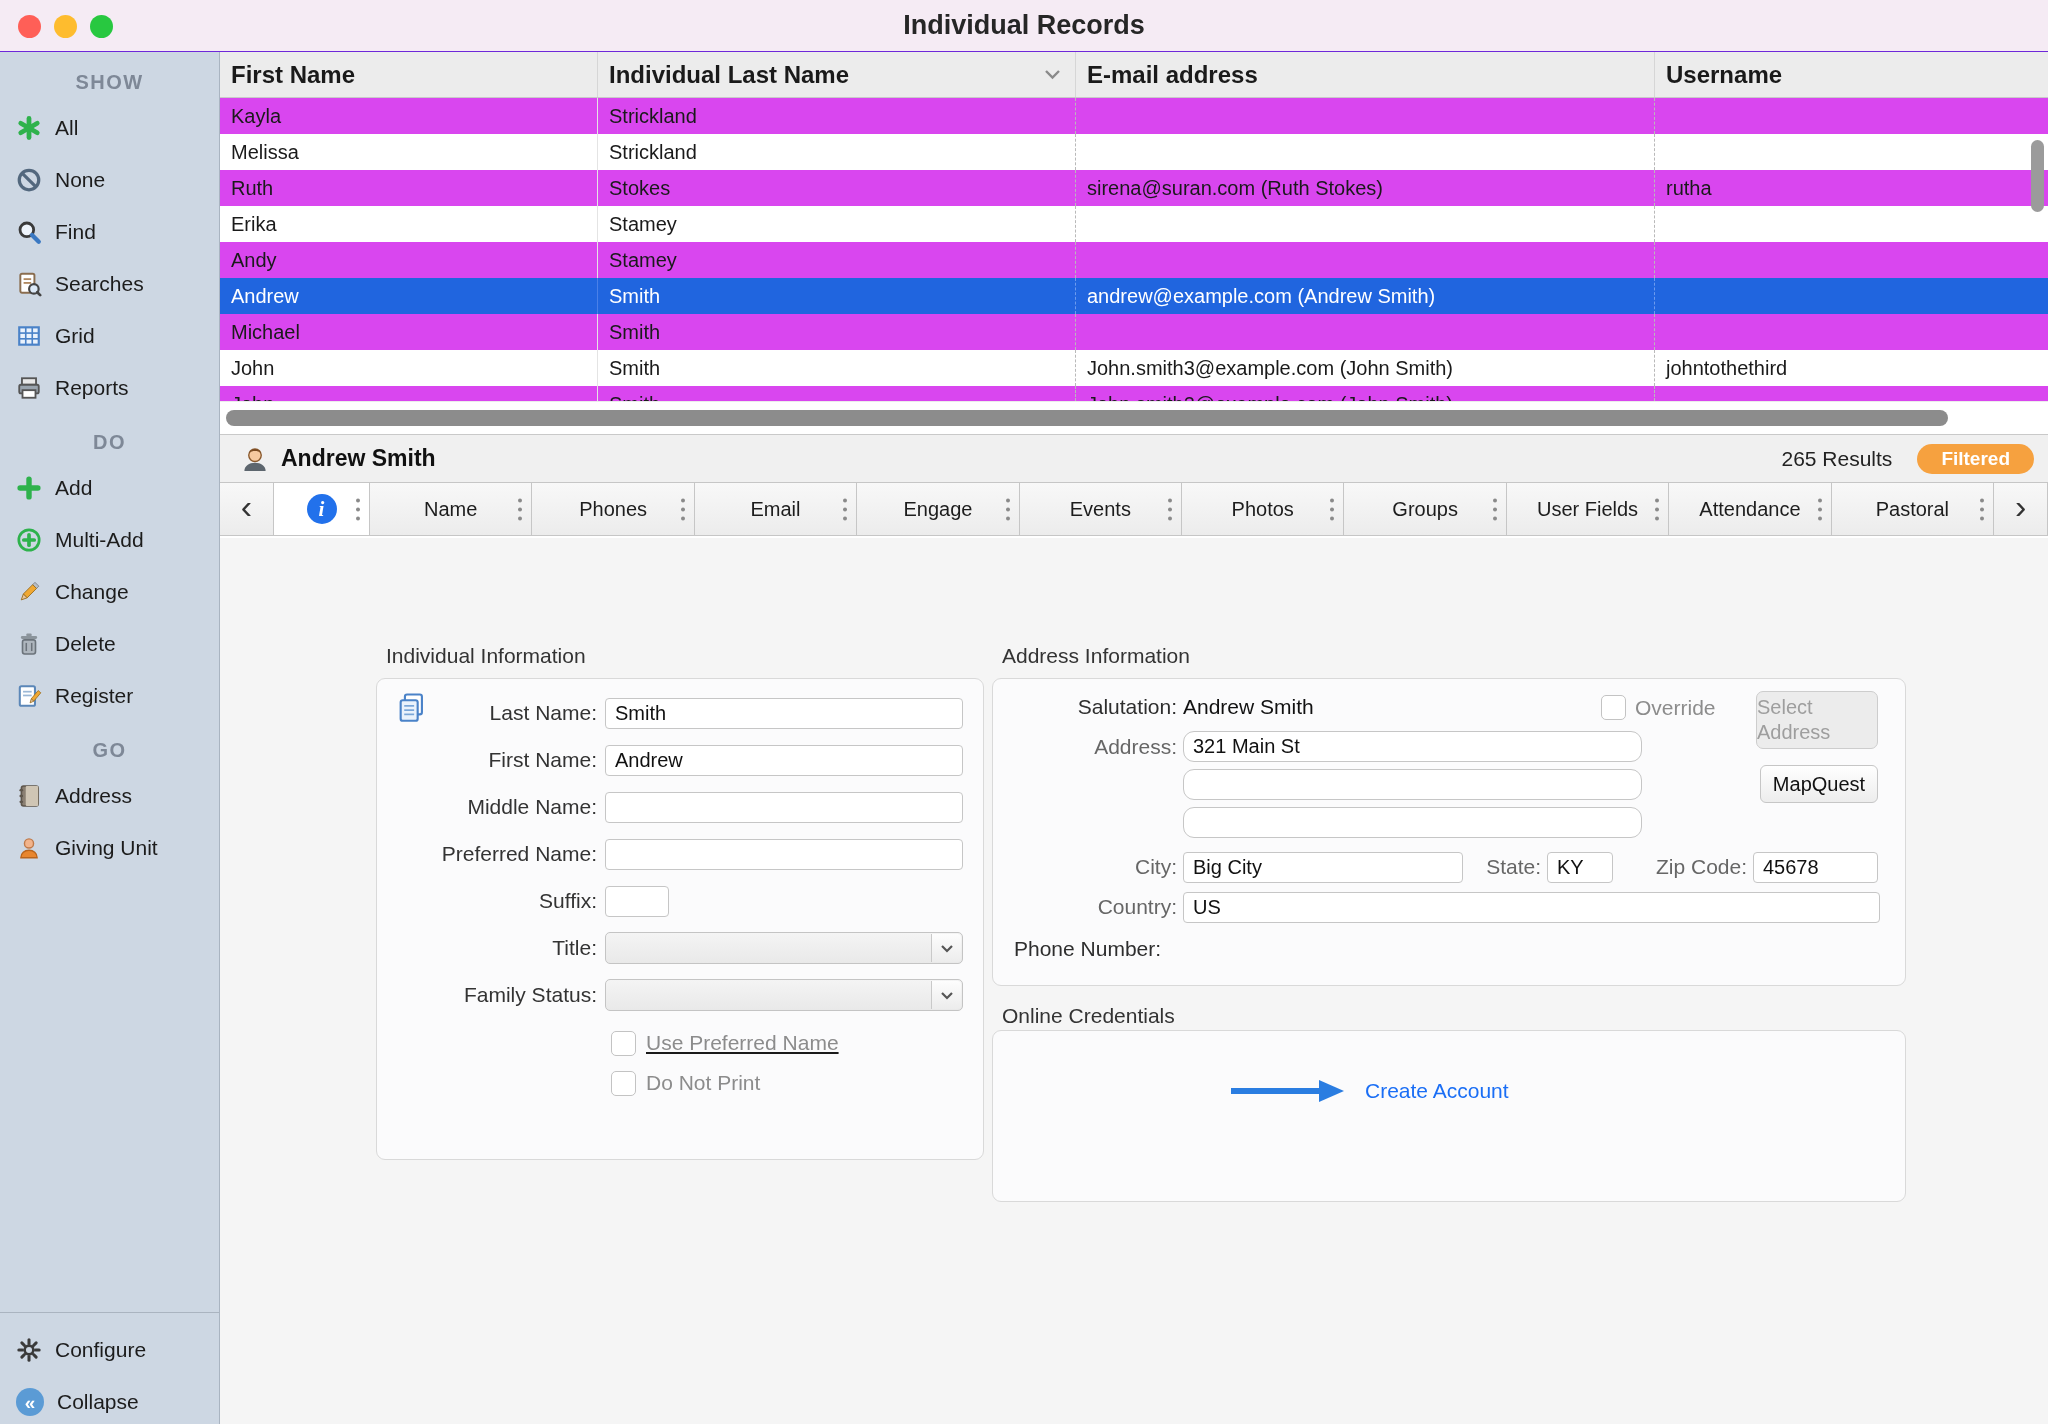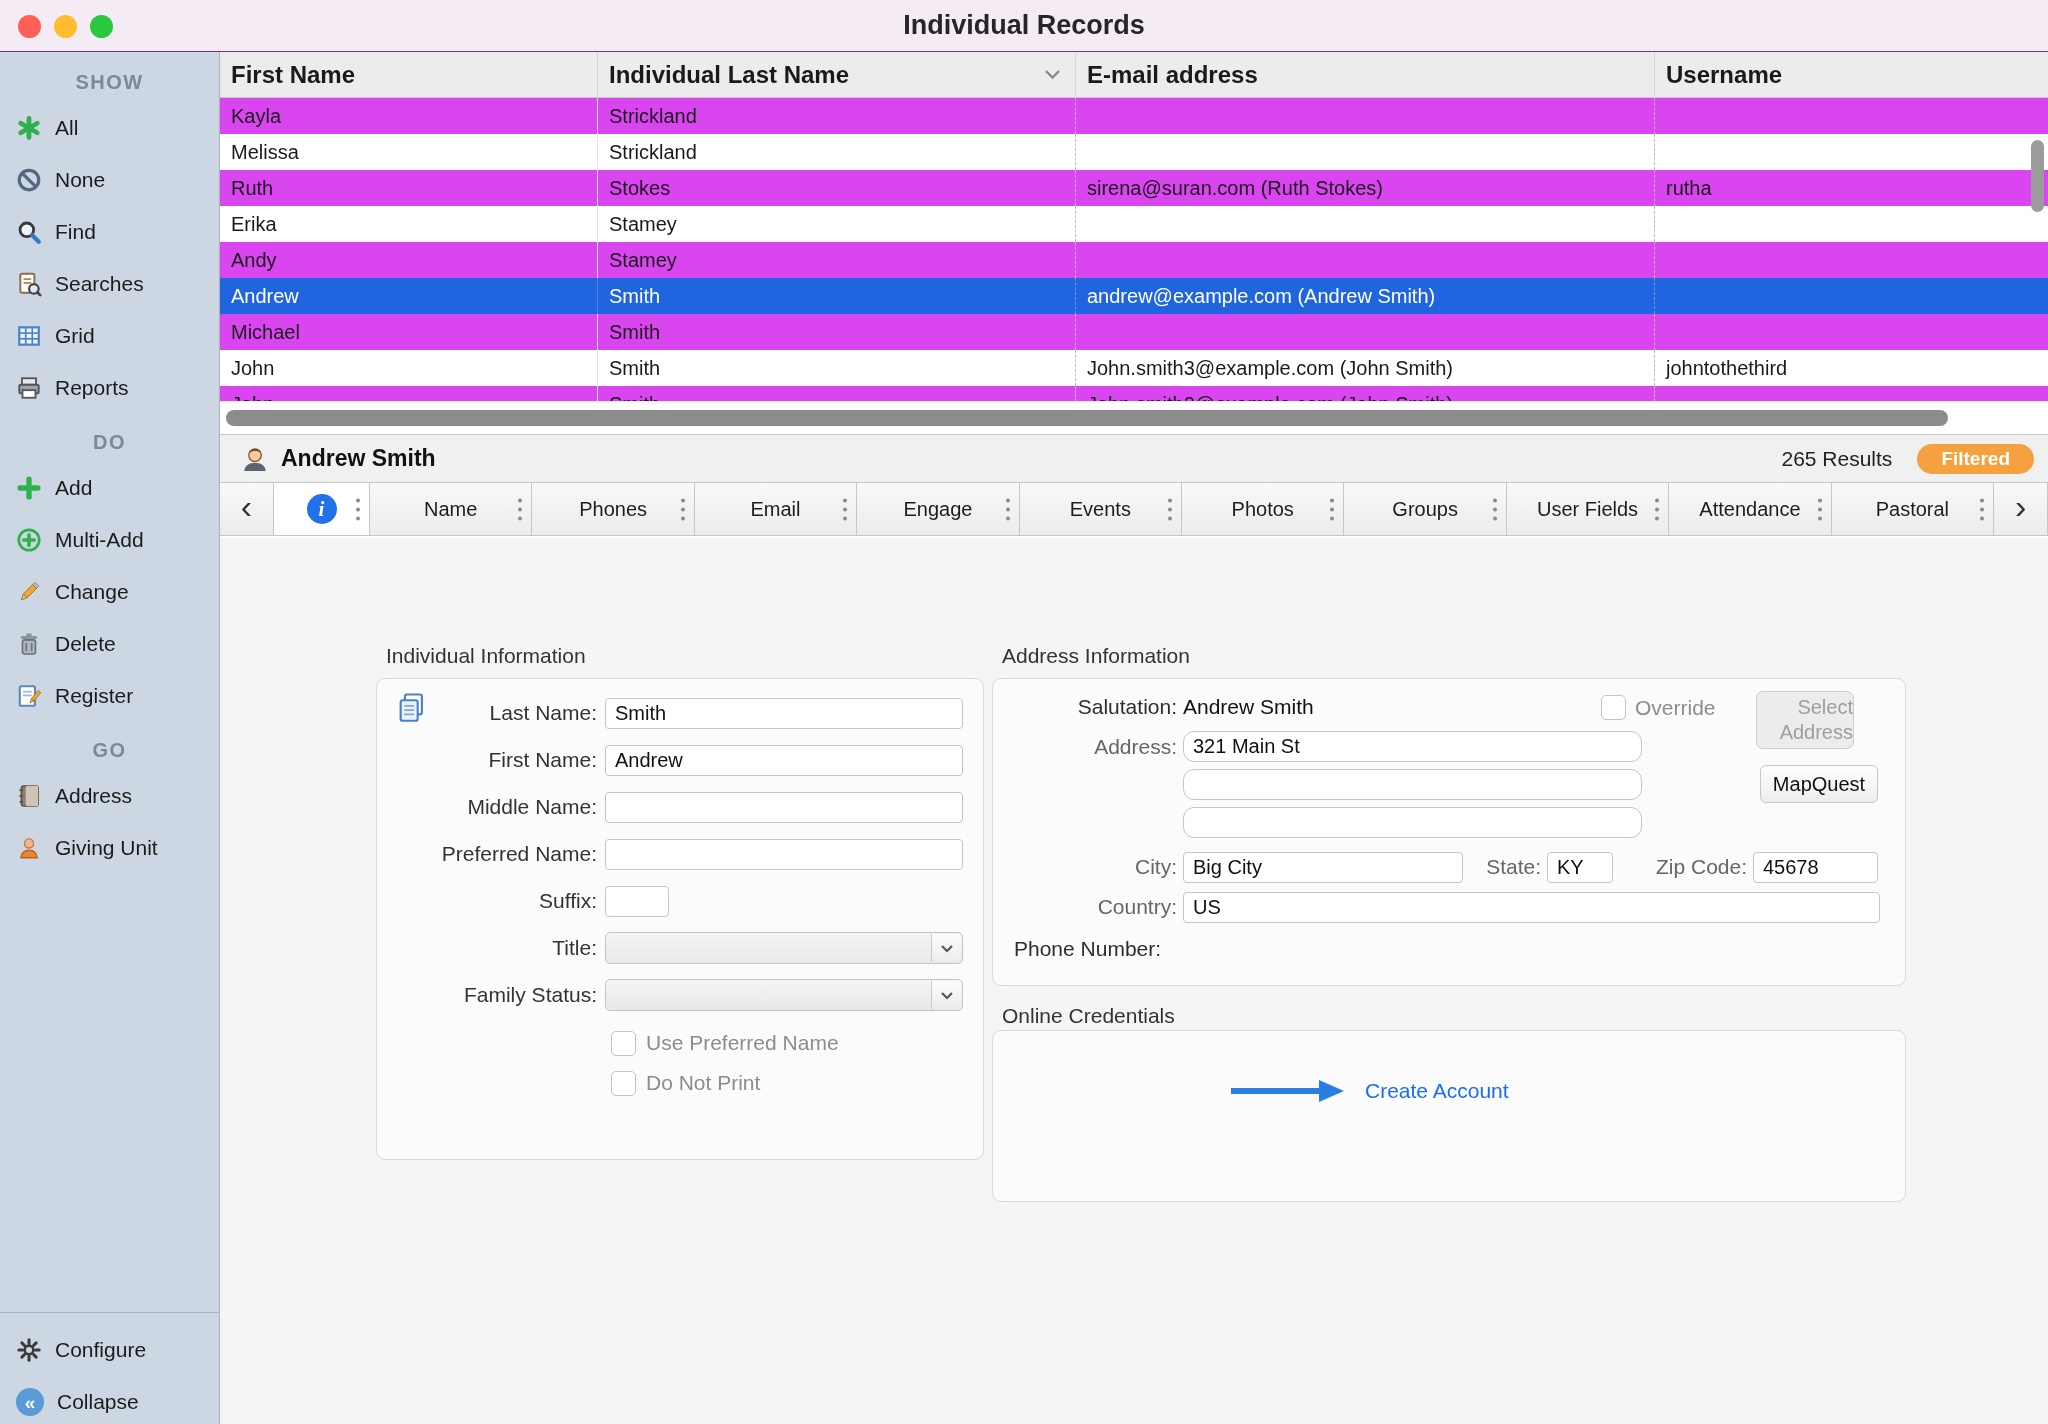--- a/index.html
+++ b/index.html
@@ -71,31 +71,31 @@
   .copy-icon { position:absolute; left:18px; top:12px; }
 
   .ii-rows { padding-top:18px; }
   .f-row { display:flex; align-items:center; height:32px; margin-bottom:15px; }
   .f-label { display:inline-block; width:220px; text-align:right; margin-right:8px; font-size:21px; color:#333; white-space:nowrap; }
   .ti { height:31px; border:1px solid #c6c6c6; border-radius:4px; background:#fff; font-size:20px; padding:0 9px; font-family:inherit; color:#111; outline:none; }
   .w358 { width:358px; } .w64 { width:64px; } .w568 { width:459px;border-radius:11px; } .w280 { width:280px; } .w66 { width:66px; } .w125 { width:125px; } .w697 { width:697px; }
   .select { width:358px; height:32px; background:linear-gradient(#f4f4f4,#e9e9e9); border:1px solid #c4c4c4; border-radius:5px; position:relative; }
   .select .chevbox { position:absolute; right:1px; top:1px; bottom:1px; width:30px; border-left:1px solid #c9c9c9; border-radius:0 4px 4px 0; background:linear-gradient(#fdfdfd,#ececec); display:flex; align-items:center; justify-content:center; }
   .cb-row { display:flex; align-items:center; gap:10px; margin-left:234px; height:34px; margin-bottom:6px; }
-  .cb-row.first { margin-top:8px; }
+  .cb-row.first { margin-top:8px;text-decoration:underline; }
   .cb { width:25px; height:25px; border:1px solid #c3c3c3; border-radius:5px; background:#fff; flex:0 0 auto; }
   .cb-label { font-size:21px; color:#8c8c8c; }
 
   .a-row { position:absolute; left:0; display:flex; align-items:center; height:32px; }
   .a-label { display:inline-block; width:184px; text-align:right; margin-right:6px; font-size:21px; color:#666; white-space:nowrap; }
   .a-label.dark { color:#2e2e2e; }
   .a-value { font-size:21px; color:#111; }
   .addr-inputs { position:absolute; left:190px; top:52px; display:flex; flex-direction:column; gap:7px; }
   .override-wrap { position:absolute; left:608px; top:16px; display:flex; align-items:center; gap:9px; }
-  .btn-select-address { position:absolute; left:763px; top:12px; width:98px; height:58px; background:#ececec; border:1px solid #cdcdcd; border-radius:7px; color:#9e9e9e; font-size:20px; line-height:1.25; display:flex; align-items:center; justify-content:center; text-align:right; }
+  .btn-select-address { position:absolute; left:763px; top:12px; width:122px; height:58px; background:#ececec; border:1px solid #cdcdcd; border-radius:7px; color:#9e9e9e; font-size:20px; line-height:1.25; display:flex; align-items:center; justify-content:center; text-align:left; }
   .btn-mapquest { position:absolute; left:767px; top:86px; width:118px; height:38px; background:linear-gradient(#ffffff,#ededed); border:1px solid #c6c6c6; border-radius:6px; font-size:20px; color:#111; display:flex; align-items:center; justify-content:center; }
   .inline-label { display:inline-block; text-align:right; font-size:21px; color:#666; white-space:nowrap; }
   .phone-label { margin-left:21px; font-size:21px; color:#2e2e2e; }
   .oc-arrow { position:absolute; left:235px; top:47px; }
   .create-account { position:absolute; left:372px; top:47px; font-size:21px; color:#1a6ef5; line-height:26px; cursor:pointer; }
 </style>
 </head>
 <body>
 
 <div class="window">

